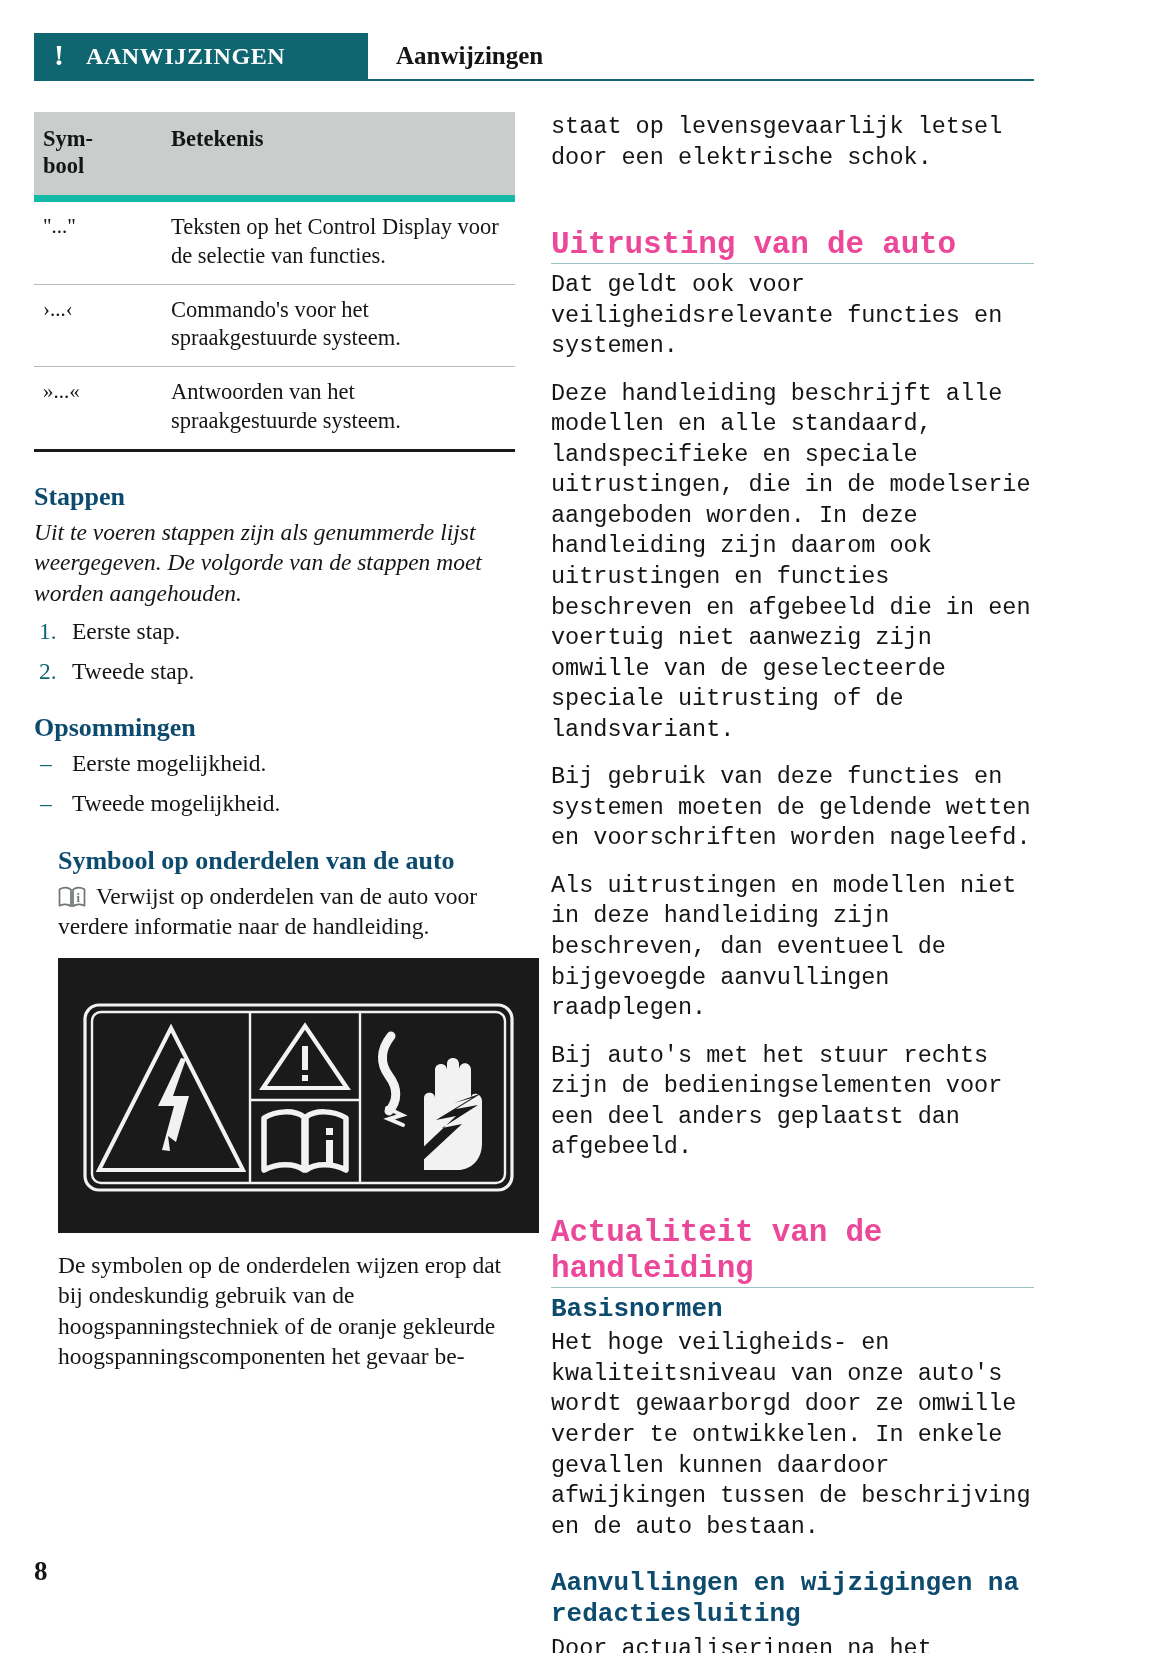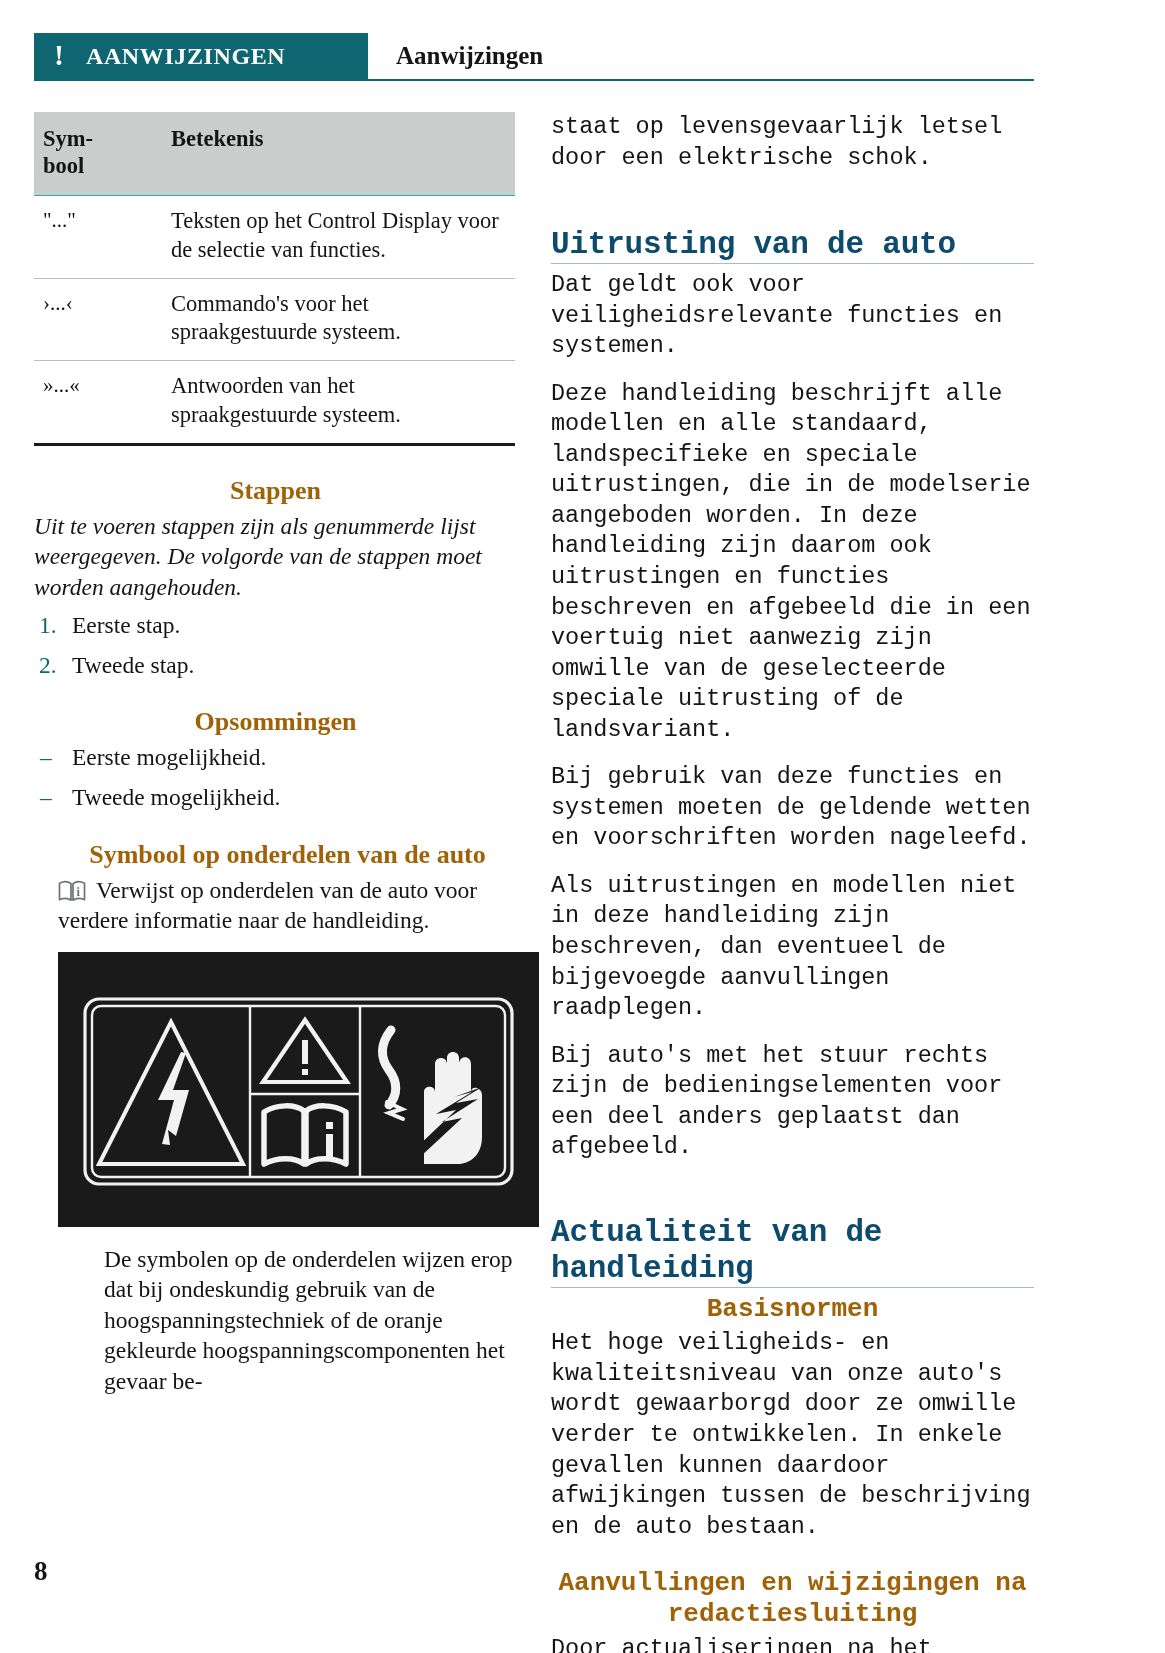--- a/index.html
+++ b/index.html
@@ -91,51 +91,50 @@
   .symtable thead th {
     background: #c9cdcb;
     text-align: left;
     vertical-align: top;
     font-weight: bold;
     padding: 14px 10px 16px 10px;
     line-height: 1.18;
   }
   .symtable thead th.c1 { width: 120px; padding-left: 9px; }
   .symtable thead th.c2 { padding-left: 17px; }
-  .symtable thead tr { border-bottom: 1px solid #14b8a6; padding-left: 23px; }
+  .symtable thead tr { border-bottom: 7px solid #14b8a6; padding-left: 23px; }
   .symtable tbody td {
     vertical-align: top;
     padding: 11px 10px 13px 10px;
     line-height: 1.28;
     border-bottom: 1.5px solid #b9bdbb;
   }
   .symtable tbody td.c1 { width: 120px; padding-left: 9px; font-size: 21px; }
   .symtable tbody td.c2 { padding-left: 17px; }
   .symtable tbody tr:last-child td { border-bottom: 3px solid #1a1a1a; }
 
   
   h1.sec {
     font-size: 31px;
-    color: #0c4a6e;
+    color: #ec4899;
     font-weight: bold;
     margin: 18px 0 6px 0;
     line-height: 1.16;
     letter-spacing: -0.2px;
   }
   .h1rule {
     border-bottom: 1.5px solid #9dc2c5;
     margin-bottom: 22px;
   }
   h2.sub {
     font-size: 26px;
-    color: #a16207;
+    color: #0c4a6e;
     font-weight: bold;
     margin: 0 0 4px 0;
     line-height: 1.18;
-    text-align: center;
   }
 
   p.body {
     font-size: 23.5px;
     line-height: 1.30;
     margin: 0 0 17px 0;
     text-align: left;
   }
   p.tight { margin-bottom: 8px; font-style: italic; }
 
@@ -178,21 +177,20 @@
   .warn-img {
     width: 481px;
     height: 275px;
     background: #1a1a1a;
     display: block;
   }
   .fig-caption {
     font-size: 23.5px;
     line-height: 1.30;
     margin-top: 17px;
-    margin-left: 46px;
   }
 
   
   .pagenum {
     position: absolute;
     left: 34px;
     top: 1556px;
     font-size: 27px;
     font-weight: bold;
     color: #151515;

